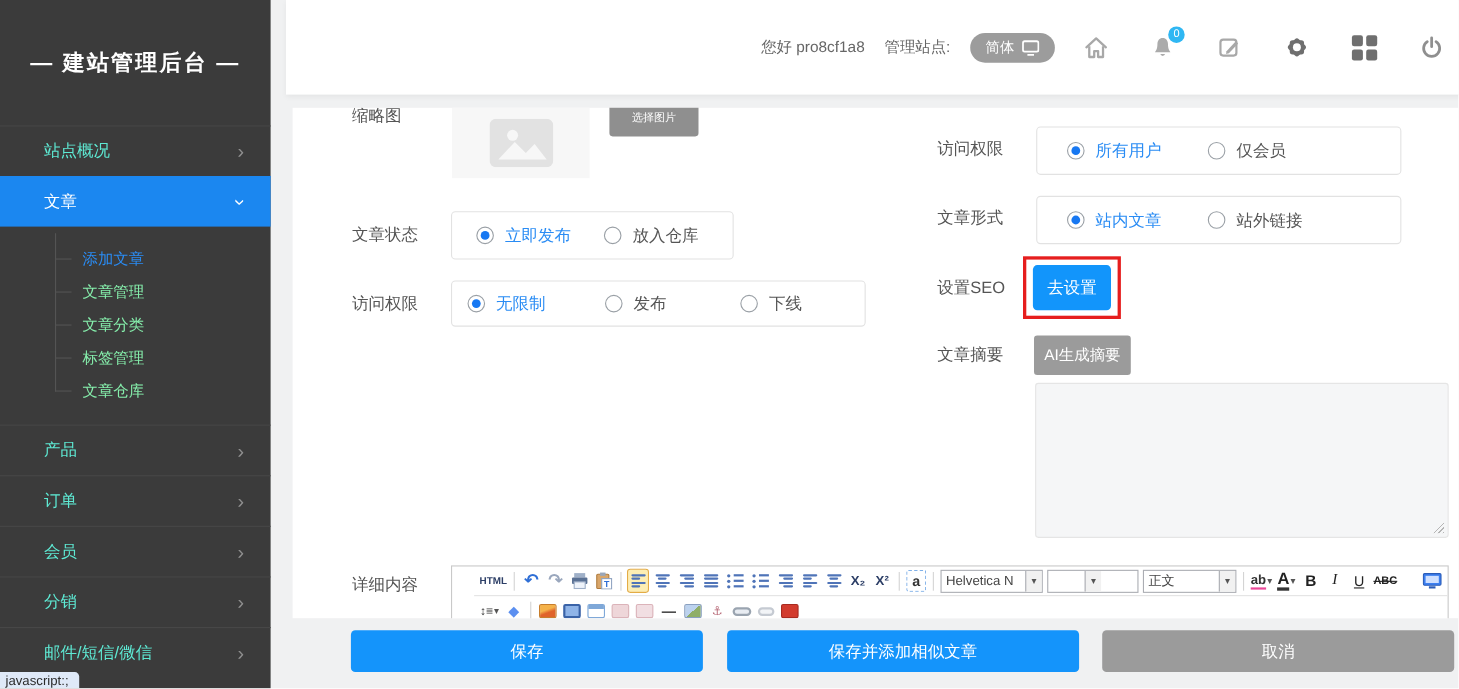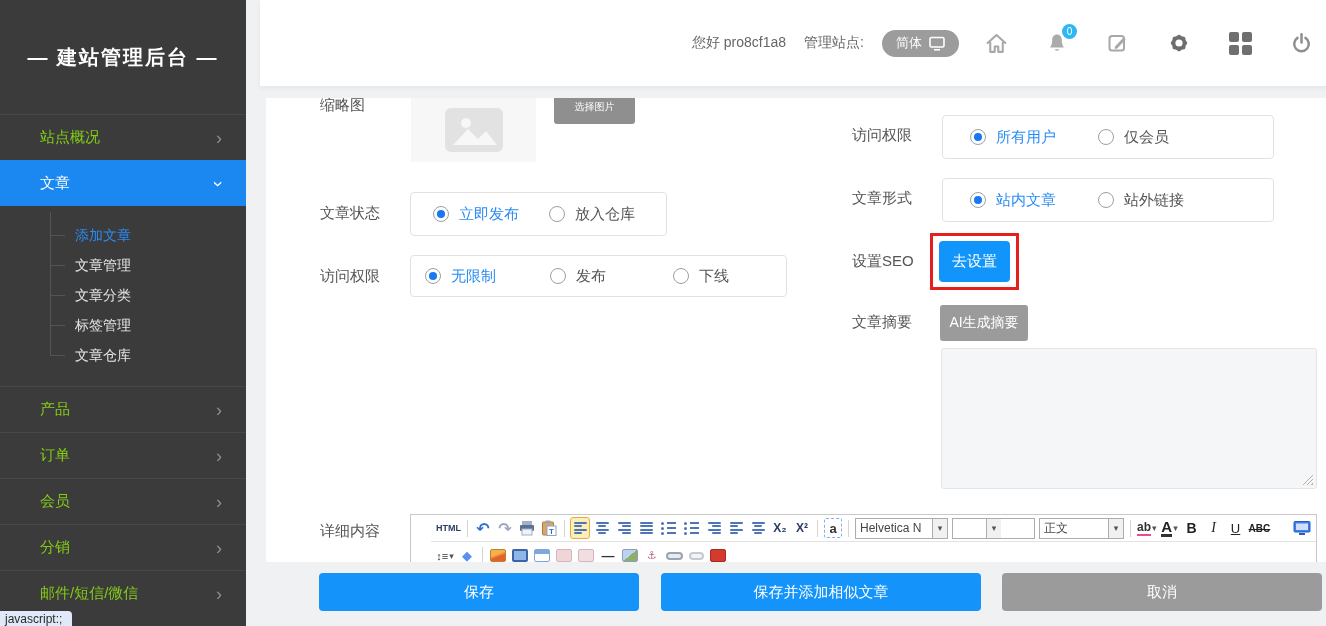--- a/index.html
+++ b/index.html
@@ -5,29 +5,29 @@
   * { margin:0; padding:0; box-sizing:border-box; }
   html,body { width:1326px; height:626px; }
   body { font-family:"Liberation Sans","DejaVu Sans",sans-serif; background:#fff; overflow:hidden; }
   #app { position:relative; width:1326px; height:626px; background:#f0f1f2; overflow:hidden; }
 
   
   .sidebar { position:absolute; left:0; top:0; width:246px; height:626px; background:#3b3b3b; z-index:5; }
   .logo { height:114px; display:flex; align-items:center; justify-content:center; color:#fff;
           font-size:20px; font-weight:bold; letter-spacing:2px; }
   .menu-item { height:46px; display:flex; align-items:center; justify-content:space-between;
-               padding:0 24px 0 40px; color:#84cc16; font-size:15px; border-top:1px solid #474747; cursor:pointer; }
+               padding:0 24px 0 40px; color:#5eead4; font-size:15px; border-top:1px solid #474747; cursor:pointer; }
   .menu-item.active { background:#1b87f0; color:#fff; border-top-color:#1b87f0; }
   .chev { color:#8f8f8f; font-size:18px; line-height:1; display:inline-block; }
   .menu-item.active .chev { color:#fff; }
   .chev.down { transform:rotate(90deg); }
   .chev::after { content:"›"; }
   .submenu { position:relative; padding:14px 0 16px 0; }
   .submenu::before { content:""; position:absolute; left:50px; top:6px; bottom:30px; width:1px; background:#545454; }
-  .sub-item { position:relative; height:30px; line-height:30px; padding-left:75px; color:#e5e5e5; font-size:14px; cursor:pointer; }
+  .sub-item { position:relative; height:30px; line-height:30px; padding-left:75px; color:#86efac; font-size:14px; cursor:pointer; }
   .sub-item::before { content:""; position:absolute; left:50px; top:15px; width:15px; height:1px; background:#545454; }
   .sub-item.active { color:#2a8cf4; }
 
   
   .main { position:absolute; left:260px; top:0; width:1080px; height:626px; }
   .topbar { position:absolute; left:0; top:0; width:100%; height:86px; background:#fff;
             display:flex; align-items:center; justify-content:flex-end; padding-right:26px;
             box-shadow:0 2px 5px rgba(0,0,0,0.05); }
   .tb-text { font-size:14px; color:#666; margin-right:18px; white-space:nowrap; }
   .pill { background:#9c9c9c; border-radius:14px; height:27px; padding:0 14px; display:flex; align-items:center;

